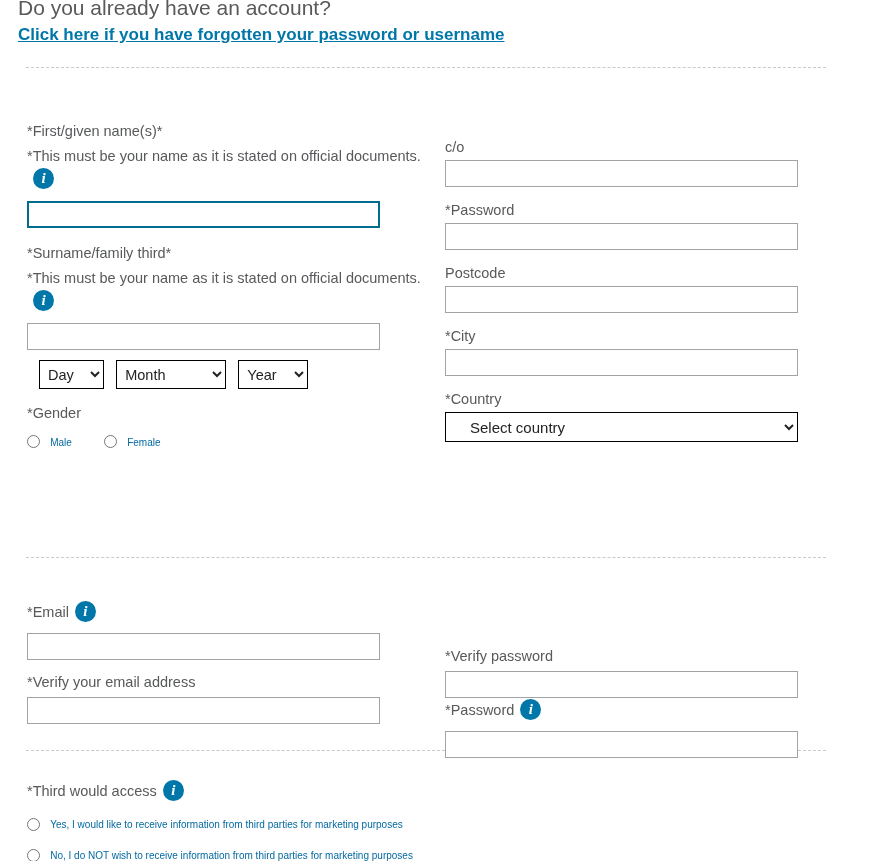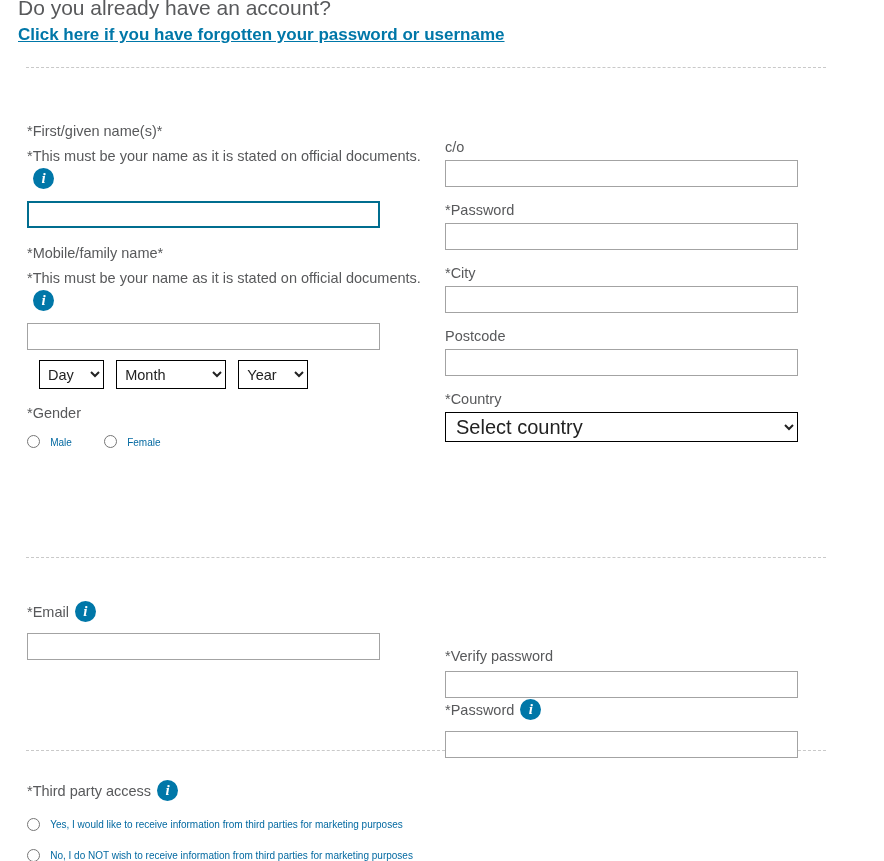--- a/index.html
+++ b/index.html
@@ -115,22 +115,22 @@
     height: 29px;
     border: 1px solid #000000;
     background: #ffffff;
     font-size: 14.5px;
     color: #222;
     padding: 2px 4px;
   }
   select.country {
     width: 353px;
     height: 30px;
-    font-size: 20px;
-    padding-left: 6px;
+    font-size: 15px;
+    padding-left: 20px;
   }
 
   .dob-row { margin-top: 2px; padding-left: 12px; }
   .dob-row select { margin-right: 8px; }
   #dob-day { width: 65px; }
   #dob-month { width: 110px; }
   #dob-year { width: 70px; }
 
   .radio-row { margin-top: 4px; }
   .radio-item {
@@ -161,21 +161,21 @@
 
   <div class="col-left" style="top:104px;margin-top:15px;">
 
     <div class="field">
       <span class="label">*First/given name(s)*</span>
       <span class="hint">*This must be your name as it is stated on official documents.</span><span class="info-icon">i</span>
       <input type="text" class="focused" style="margin-top: 11px;" placeholder="">
     </div>
 
     <div class="field" style="margin-top:13px;">
-      <span class="label">*Mobile/family name*</span>
+      <span class="label">*Surname/family third*</span>
       <span class="hint">*This must be your name as it is stated on official documents.</span><span class="info-icon">i</span>
       <input type="text" style="margin-top: 11px;" placeholder="">
     </div>
 
     <div class="field" style="margin-top:10px;">
       <div class="dob-row">
         <select id="dob-day">
           <option>Day</option>
         </select>
         <select id="dob-month">
@@ -210,58 +210,62 @@
       <span class="label">c/o</span>
       <input type="text" placeholder="" style="">
     </div>
 
     <div class="field" style="margin-top:11px;">
       <span class="label">*Password</span>
       <input type="text" placeholder="" style="">
     </div>
 
     <div class="field" style="margin-top:11px;">
+      <span class="label">Postcode</span>
+      <input type="text" placeholder="" style="">
+    </div>
+
+    <div class="field" style="margin-top:11px;">
       <span class="label">*City</span>
-      <input type="text" placeholder="" style="">
-    </div>
-
-    <div class="field" style="margin-top:11px;">
-      <span class="label">Postcode</span>
       <input type="text" placeholder="" style="">
     </div>
 
     <div class="field" style="margin-top:11px;">
       <span class="label">*Country</span>
       <select class="country">
         <option>Select country</option>
       </select>
     </div>
 
   </div>
 
   <div class="col-left" style="top:600px;">
     <div class="field">
       <span class="label-inline label">*Email</span><span class="info-icon">i</span>
       <input type="text" style="margin-top: 8px;" placeholder="">
     </div>
+    <div class="field" style="margin-top:10px;">
+      <span class="label">*Verify your email address</span>
+      <input type="text" style="margin-top: 2px;" placeholder="">
+    </div>
   </div>
 
   <div class="col-right" style="top:600px;">
     <div class="field" style="margin-top:10px;">
       <span class="label">*Verify password</span>
       <input type="password" style="margin-top: 2px;" placeholder="">
     </div>
     <div class="field">
       <span class="label-inline label">*Password</span><span class="info-icon">i</span>
       <input type="password" style="margin-top: 8px;" placeholder="">
     </div>
   </div>
 
   <div class="col-left" style="top:779px; width:760px;">
-    <span class="label-inline label">*Third party access</span><span class="info-icon">i</span>
+    <span class="label-inline label">*Third would access</span><span class="info-icon">i</span>
     <div class="radio-stack" style="margin-top:10px;">
       <label class="radio-item">
         <input type="radio" name="thirdparty" style="">
         <span>Yes, I would like to receive information from third parties for marketing purposes</span>
       </label>
       <label class="radio-item">
         <input type="radio" name="thirdparty" style="">
         <span>No, I do NOT wish to receive information from third parties for marketing purposes</span>
       </label>
     </div>

